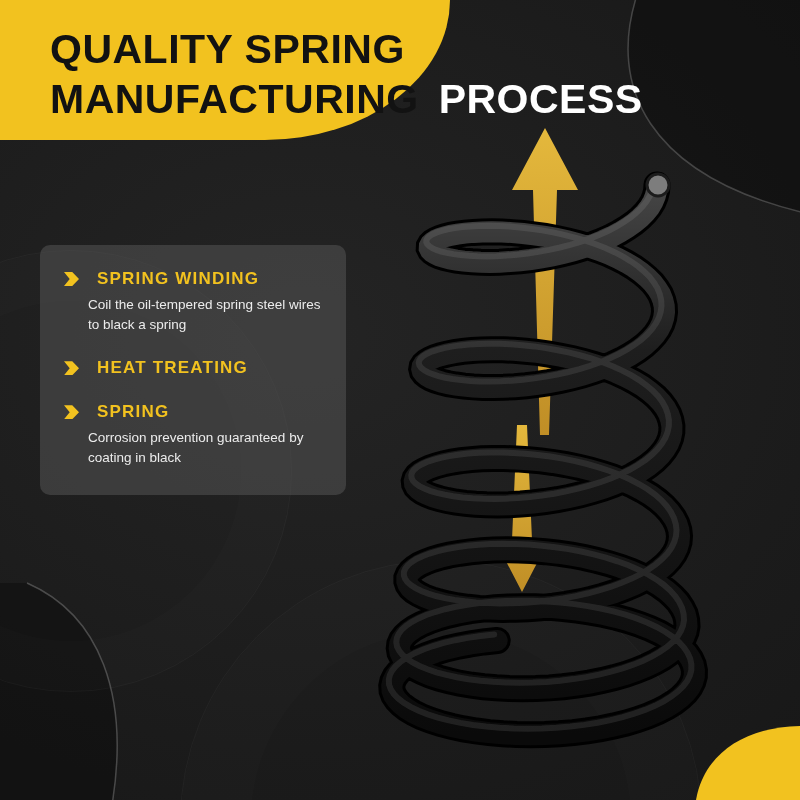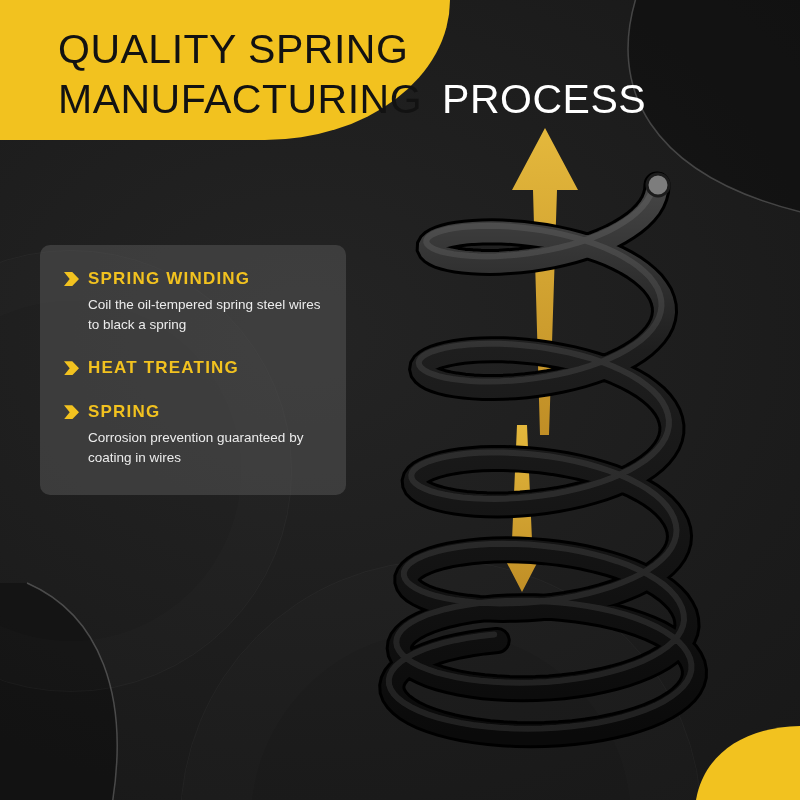--- a/index.html
+++ b/index.html
@@ -13,32 +13,32 @@
   .ring{position:absolute;border-radius:50%;border:1px solid rgba(255,255,255,0.035);pointer-events:none;}
   .ring.r1{left:-150px;top:250px;width:440px;height:440px;box-shadow:inset 0 0 0 50px rgba(255,255,255,0.012);}
   .ring.r2{left:180px;top:560px;width:520px;height:520px;box-shadow:inset 0 0 0 70px rgba(255,255,255,0.012);}
   
   .blob{
     position:absolute;top:0;left:0;width:450px;height:140px;z-index:2;
     background:var(--accent,#F2C21F);
     border-bottom-right-radius:185px 140px;
   }
   .title{
-    position:absolute;top:24px;left:58px;z-index:3;
-    font-weight:normal;font-size:41px;line-height:50px;letter-spacing:0.5px;color:#121212;
+    position:absolute;top:24px;left:50px;z-index:3;
+    font-weight:bold;font-size:41px;line-height:50px;letter-spacing:0.5px;color:#121212;
   }
   .title .w{color:#ffffff;margin-left:20px;}
   
   .panel{
     position:absolute;left:40px;top:245px;width:306px;box-sizing:border-box;z-index:2;
     padding:24px 22px 4px 24px;border-radius:10px;
     background:rgba(92,92,92,0.48);
   }
   .step{margin-bottom:24px;}
-  .step-head{display:flex;align-items:center;gap:9px;}
+  .step-head{display:flex;align-items:center;gap:18px;}
   .bullet{
     width:15px;height:14px;flex:none;background:var(--accent,#F2C21F);
     clip-path:polygon(0 0,55% 0,100% 50%,55% 100%,0 100%,38% 50%);
   }
   .step h3{margin:0;font-size:17px;font-weight:bold;letter-spacing:1.2px;color:var(--accent,#F2C21F);}
   .step p{margin:6px 0 0 24px;font-size:13.5px;line-height:1.45;color:#ececec;}
   
   .spring{position:absolute;left:370px;top:110px;z-index:1;}
   
   .corner{position:absolute;right:0;bottom:0;z-index:1;}
@@ -83,21 +83,21 @@
         <span class="bullet"></span>
         <h3>HEAT TREATING</h3>
       </div>
     </div>
 
     <div class="step">
       <div class="step-head">
         <span class="bullet"></span>
         <h3>SPRING</h3>
       </div>
-      <p>Corrosion prevention guaranteed by coating in wires</p>
+      <p>Corrosion prevention guaranteed by coating in black</p>
     </div>
 
   </div>
 
   <svg class="spring" width="430" height="690" viewBox="0 0 430 690">
     <defs>
       <linearGradient id="wireGrad" x1="0" y1="0" x2="0" y2="1">
         <stop offset="0" stop-color="#464646"></stop>
         <stop offset="0.3" stop-color="#1e1e1e"></stop>
         <stop offset="1" stop-color="#0a0a0a"></stop>

